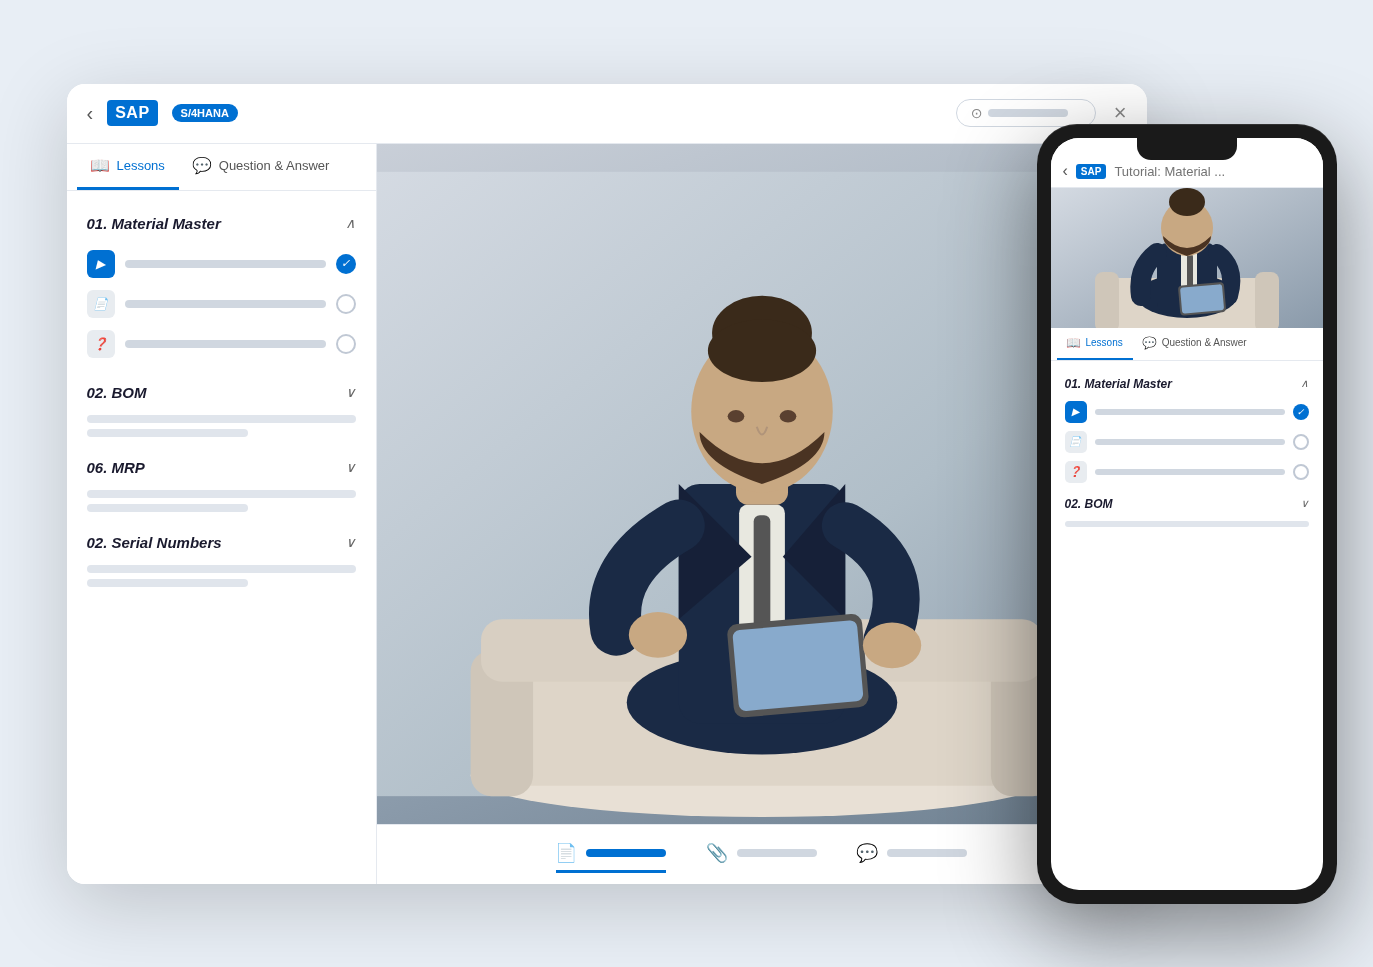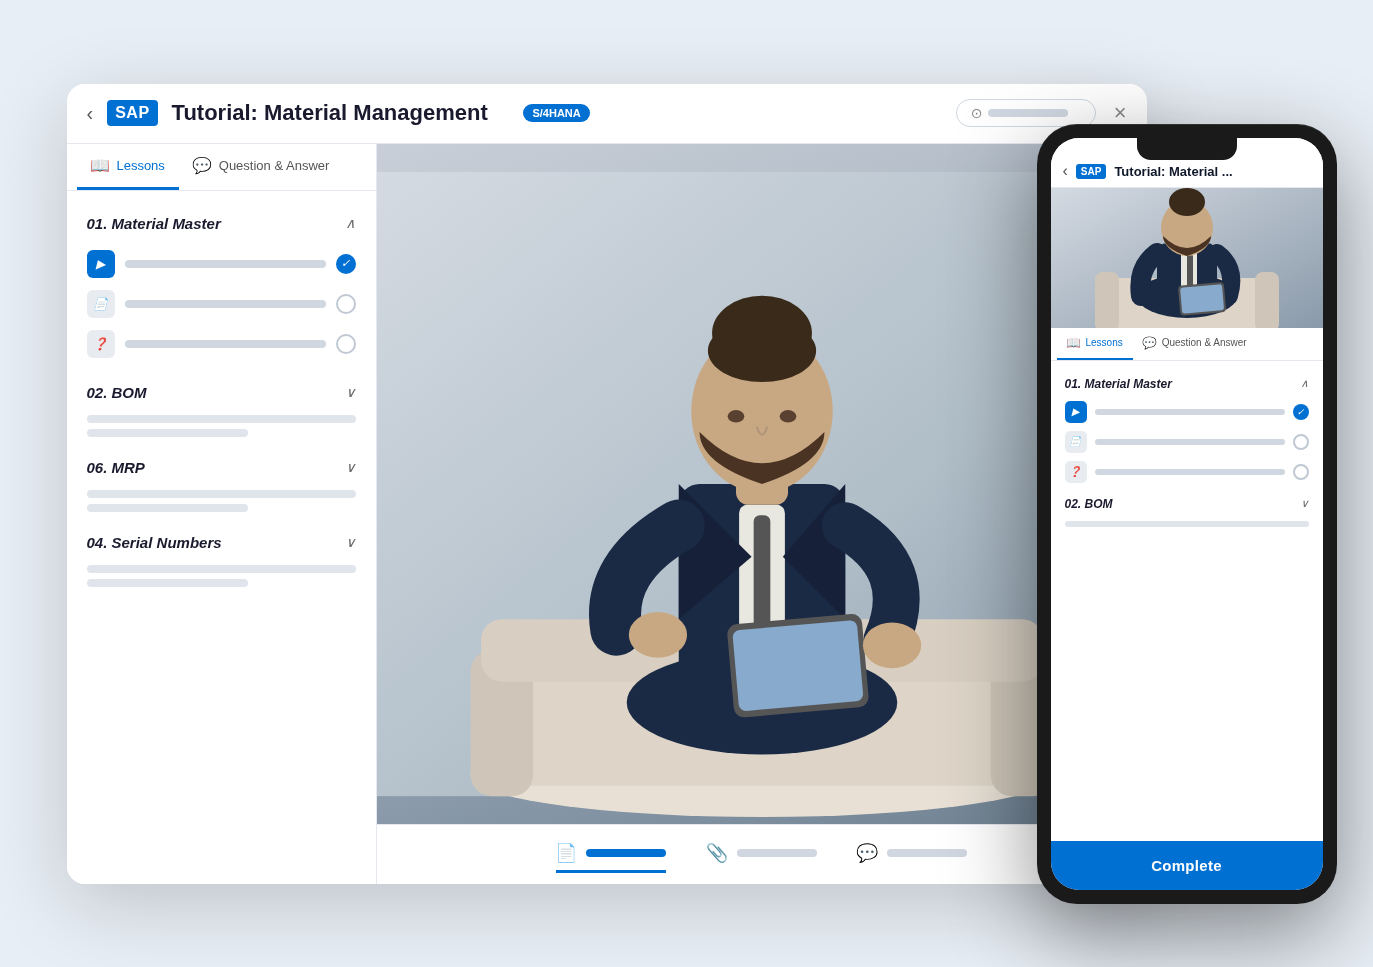--- a/index.html
+++ b/index.html
@@ -321,22 +321,22 @@
     .phone-sap-logo {
       background: #0070d2;
       color: #fff;
       font-weight: 900;
       font-size: 10px;
       padding: 2px 5px;
       border-radius: 3px;
     }
     .phone-title {
       font-size: 13px;
-      font-weight: 700;
-      color: #0f172a;
+      font-weight: 400;
+      color: #737373;
       flex: 1;
       overflow: hidden;
       text-overflow: ellipsis;
       white-space: nowrap;
     }
 
     
     .phone-video-thumb {
       width: 100%;
       height: 140px;
@@ -456,21 +456,20 @@
 </head>
 <body>
 
 <div class="scene">
 
   <div class="desktop-window">
 
     <div class="titlebar">
       <span class="titlebar-back">‹</span>
       <span class="sap-logo">SAP</span>
-      <span class="titlebar-title">Tutorial: Material Management</span>
       <span class="badge-s4hana">S/4HANA</span>
       <div style="flex:1"></div>
       <div class="titlebar-search-box">
         <span class="titlebar-search-icon">⊙</span>
         <div class="titlebar-search-line"></div>
       </div>
       <span class="titlebar-close">×</span>
     </div>
 
     <div class="main-content">
@@ -533,21 +532,21 @@
               <span class="chevron">∨</span>
             </div>
             <div class="collapsed-lines">
               <div class="cline"></div>
               <div class="cline cline-short"></div>
             </div>
           </div>
 
           <div class="lesson-section">
             <div class="lesson-section-header">
-              <span class="lesson-section-title">04. Serial Numbers</span>
+              <span class="lesson-section-title">02. Serial Numbers</span>
               <span class="chevron">∨</span>
             </div>
             <div class="collapsed-lines">
               <div class="cline"></div>
               <div class="cline cline-short"></div>
             </div>
           </div>
 
         </div>
       </div>
@@ -707,19 +706,18 @@
               <span class="phone-section-title">02. BOM</span>
               <span class="phone-chevron">∨</span>
             </div>
             <div class="phone-collapsed-lines">
               <div class="phone-cline"></div>
             </div>
           </div>
 
         </div>
 
-        <button class="complete-btn">Complete</button>
 
       </div>
     </div>
   </div>
 
 </div>
 
 </body></html>

